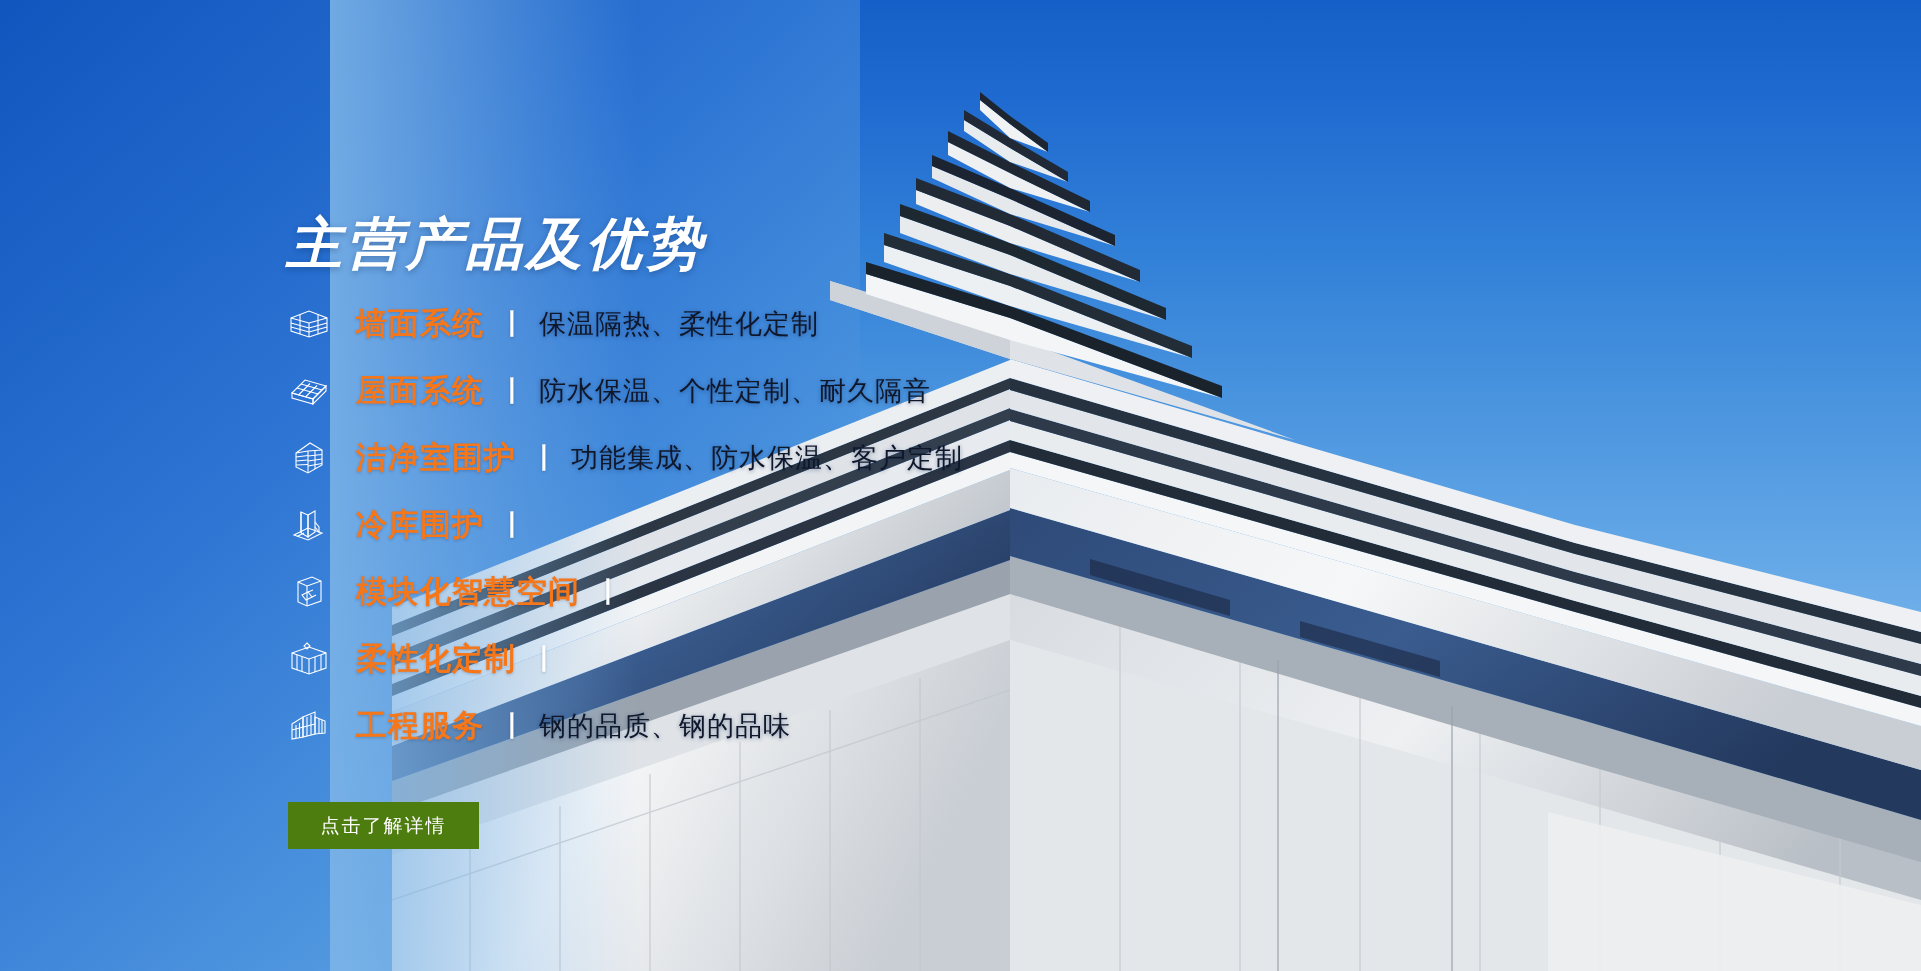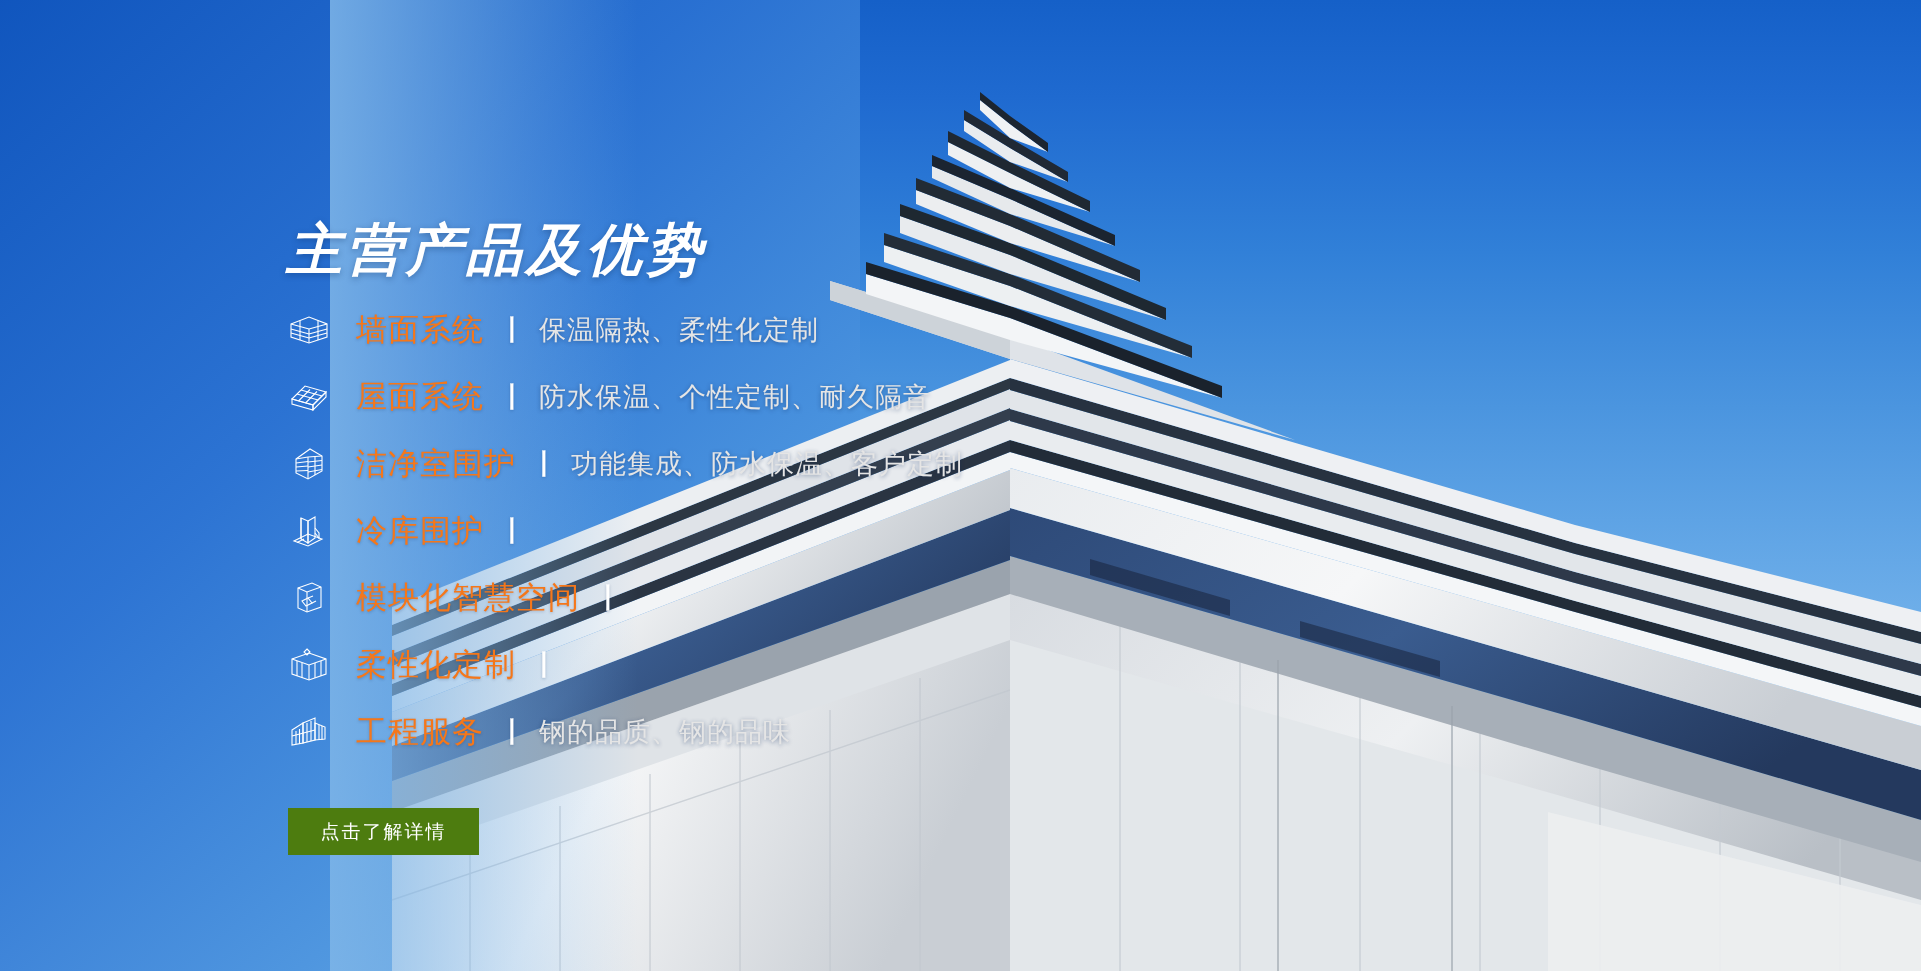--- a/index.html
+++ b/index.html
@@ -22,21 +22,21 @@
   }
   .bg-sky-left {
     position:absolute; left:0; top:0; width:860px; height:100%;
     background:linear-gradient(135deg,#1055bd 0%,#2a71d2 38%,#4a93de 70%,#7ab7ec 100%);
     opacity:.95;
   }
   .bg-photo { position:absolute; inset:0; }
   .bg-photo svg { display:block; width:1921px; height:971px; }
 
   
-  .content { position:absolute; left:0; top:8px; width:1000px; height:887px; z-index:5;padding-left:10px; }
+  .content { position:absolute; left:0; top:2px; width:1000px; height:887px; z-index:5;padding-left:10px; }
 
   .title {
     position:absolute; left:286px; top:205px;
     font-size:56px; font-weight:bold; font-style:italic;
     color:#ffffff; letter-spacing:4px;
     text-shadow:0 2px 6px rgba(10,40,90,.35);
     white-space:nowrap;
   }
 
   .list { position:absolute; left:286px; top:298px; width:900px; }
@@ -46,31 +46,31 @@
     height:48px; margin-bottom:19px;
     white-space:nowrap;
   }
   .row-icon {
     width:46px; height:42px; flex:0 0 46px;
     display:flex; align-items:center; justify-content:center;
     margin-right:24px;
   }
   .row-icon svg { display:block; }
   .row-title {
-    color:#f5771a; font-weight:normal; font-size:31px;
+    color:#f5771a; font-weight:bold; font-size:31px;
     letter-spacing:1px;
     text-shadow:0 1px 3px rgba(10,40,90,.25);
   }
   .row-sep {
     color:#ffffff; font-weight:bold; font-size:27px;
     margin:0 13px 0 15px;
     text-shadow:0 1px 3px rgba(10,40,90,.25);
   }
   .row-desc {
-    color:#e5e5e5; font-size:27px; letter-spacing:1px;
+    color:#0f172a; font-size:27px; letter-spacing:1px;
     text-shadow:0 1px 4px rgba(10,40,90,.45);
   }
 
   .cta {
     position:absolute; left:288px; top:800px;
     width:191px; height:47px;
     background:#4d7c0f; color:#ffffff;
     border:none; cursor:pointer;
     font-family:"Liberation Sans","DejaVu Sans",sans-serif;
     font-size:19px; letter-spacing:2px;

